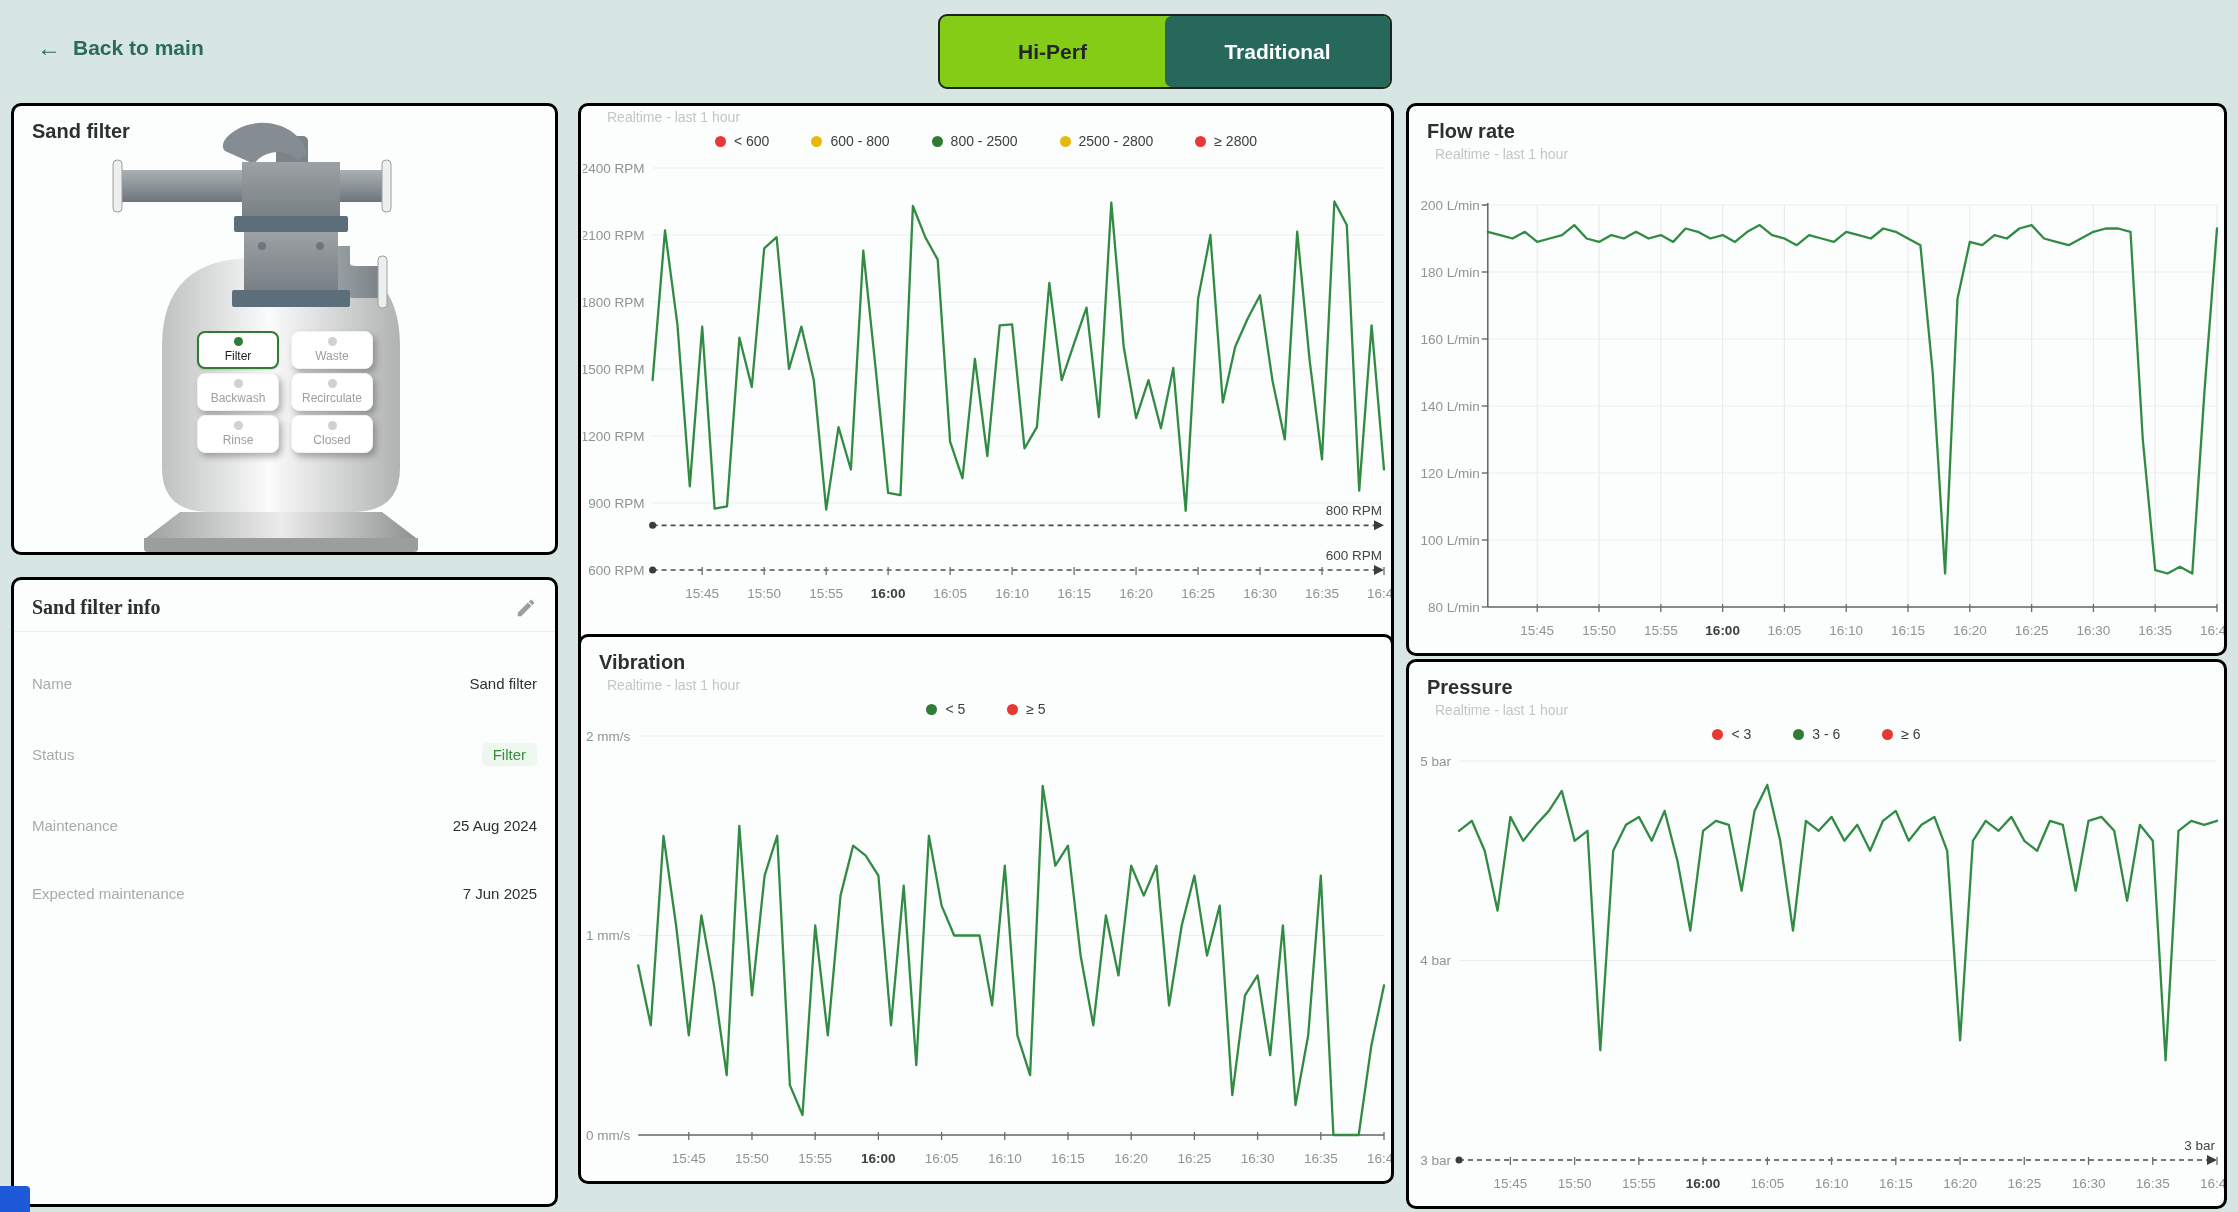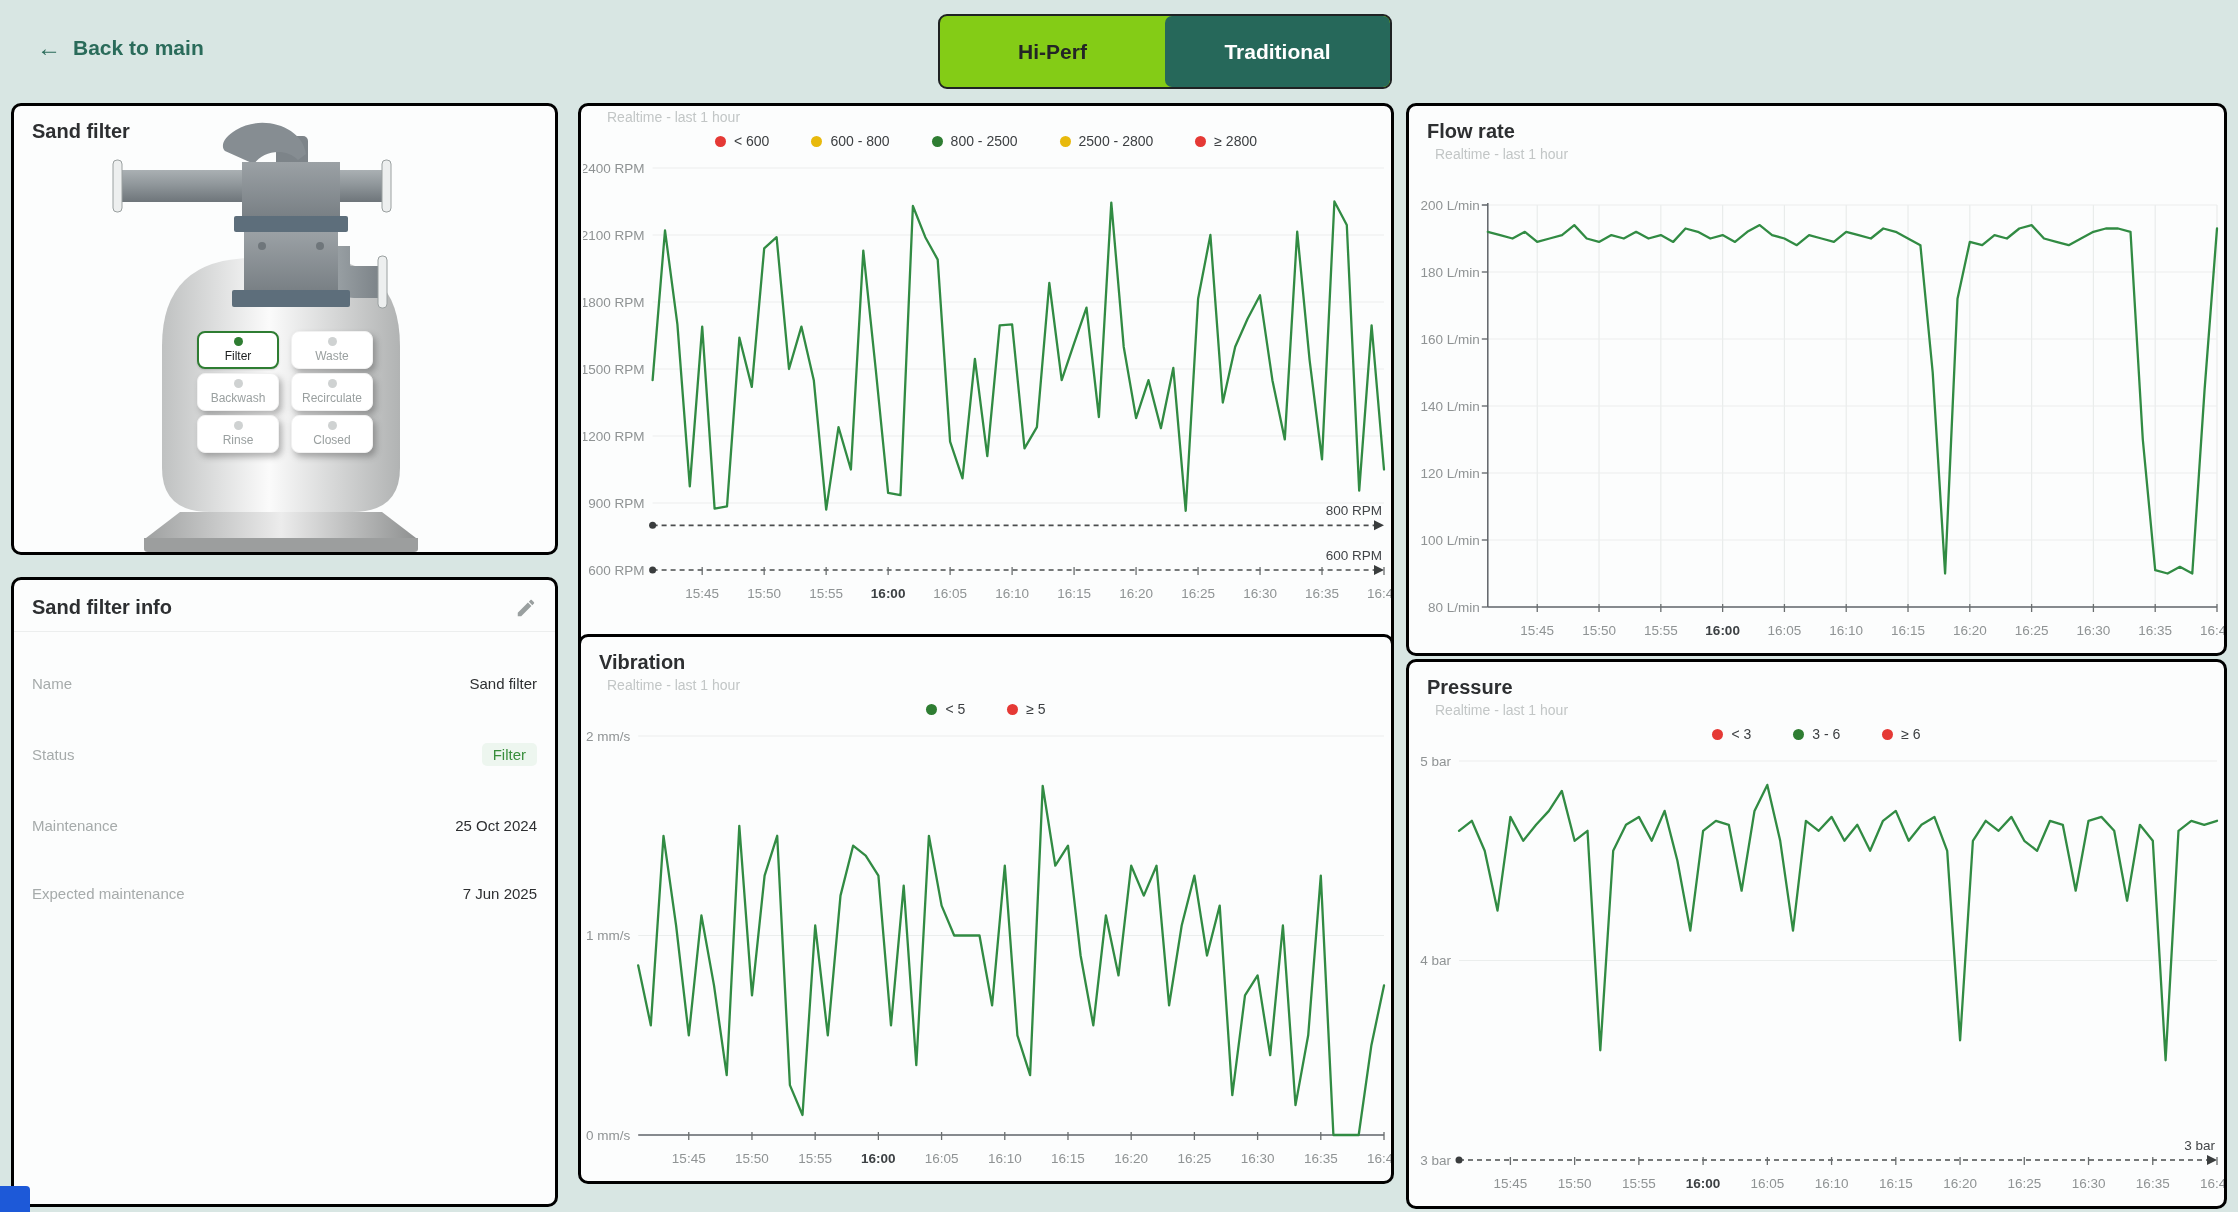--- a/index.html
+++ b/index.html
@@ -47,21 +47,21 @@
     box-shadow:3px 4px 6px rgba(50,50,50,.35);
     display:flex;flex-direction:column;align-items:center;justify-content:center;
     gap:3px;font-size:12px;color:#9aa0a0;cursor:pointer;box-sizing:border-box;
   }
   .valve-btn .valve-dot{width:9px;height:9px;border-radius:50%;background:#cfd2d2;}
   .valve-btn.active{border:2px solid #2e7d32;color:#1d1f20;box-shadow:0 1px 2px rgba(50,50,50,.2);}
   .valve-btn.active .valve-dot{background:#2e7d32;}
 
   
   .info-head{display:flex;justify-content:space-between;align-items:center;padding:16px 18px 12px;}
-  .info-title{font-size:20px;font-weight:bold;color:#2d2f31;}
+  .info-title{font-size:20px;font-weight:bold;color:#2d2f31;font-family:Liberation Serif, serif;}
   .edit-btn{cursor:pointer;display:flex;}
   .info-divider{border-bottom:1px solid #eceeee;margin:0 0 6px;}
   .info-row{display:flex;justify-content:space-between;align-items:center;padding:8px 18px;font-size:15px;margin-top:35px;}
   .info-label{color:#a6abab;}
   .info-value{color:#2d2f31;}
   .info-badge{background:#edf6ef;color:#388e3c;padding:3px 11px;border-radius:5px;}
 
   .corner-artifact{
     position:absolute;left:0;bottom:0;width:30px;height:26px;
     background:#1d59d8;border-top-right-radius:4px;
@@ -173,21 +173,21 @@
       <div class="info-row">
         <span class="info-label">Name</span>
         <span class="info-value">Sand filter</span>
       </div>
       <div class="info-row">
         <span class="info-label">Status</span>
         <span class="info-value info-badge">Filter</span>
       </div>
       <div class="info-row">
         <span class="info-label">Maintenance</span>
-        <span class="info-value">25 Oct 2024</span>
+        <span class="info-value">25 Aug 2024</span>
       </div>
       <div class="info-row">
         <span class="info-label">Expected maintenance</span>
         <span class="info-value">7 Jun 2025</span>
       </div>
     </div>
 </div>
 
 <div class="card" style="left:578px;top:103px;width:816px;height:553px;">
   <div class="card-sub">Realtime - last 1 hour</div>

